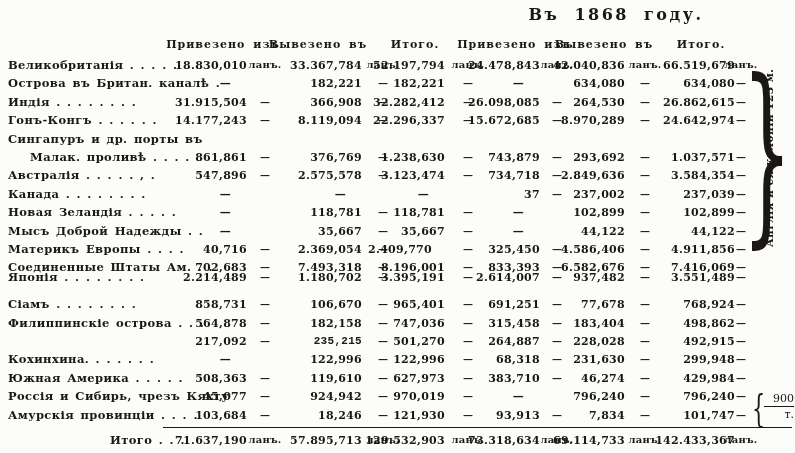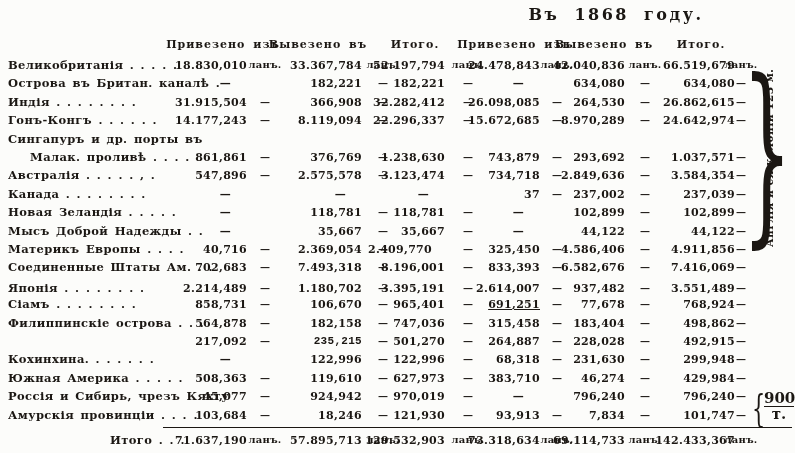--- a/index.html
+++ b/index.html
@@ -52,21 +52,21 @@
     font-size:10.5px;font-weight:bold;letter-spacing:0.5px;white-space:nowrap;
     transform:rotate(-90deg);transform-origin:left top;
   }
   #bottom-brace{
     position:absolute;left:752px;top:390px;width:14px;height:36px;
     font-size:38px;line-height:36px;
     transform:scaleX(0.55);transform-origin:left center;
   }
   #bottom-frac{
     position:absolute;left:764px;top:391px;width:30px;
-    font-size:15px;font-weight:bold;text-align:center;line-height:15px;
+    font-size:11px;font-weight:normal;text-align:right;line-height:15px;
   }
   #bottom-frac .num{border-bottom:1.4px solid #1b1713;display:block;}
   #bottom-frac .den{display:block;}
 </style>
 </head>
 <body>
 
 <div id="page">
 
   <div class="title" style="left:616px;">Въ 1868 году.</div>
@@ -231,21 +231,21 @@
         <span class="cell-unit" style="left: 383px;">—</span>
         <span class="cell-val" style="left: 445px;">8.196,001</span>
         <span class="cell-unit" style="left: 468px;">—</span>
         <span class="cell-val" style="left: 540px;">833,393</span>
         <span class="cell-unit" style="left: 557px;">—</span>
         <span class="cell-val" style="left: 625px;">6.582,676</span>
         <span class="cell-unit" style="left: 645px;">—</span>
         <span class="cell-val" style="left: 735px;">7.416,069</span>
         <span class="cell-unit" style="left: 741px;">—</span>
       </div>
-      <div class="row" style="top: 281px; padding-left: 20px;">
+      <div class="row" style="top: 270px; padding-left: 20px;">
         <span class="row-label" style="left: 8px;">Японія  .  .  .  .  .  .  .  .</span>
         <span class="cell-val" style="left: 247px;">2.214,489</span>
         <span class="cell-unit" style="left: 265px;">—</span>
         <span class="cell-val" style="left: 362px;">1.180,702</span>
         <span class="cell-unit" style="left: 383px;">—</span>
         <span class="cell-val" style="left: 445px;">3.395,191</span>
         <span class="cell-unit" style="left: 468px;">—</span>
         <span class="cell-val" style="left: 540px;">2.614,007</span>
         <span class="cell-unit" style="left: 557px;">—</span>
         <span class="cell-val" style="left: 625px;">937,482</span>
@@ -254,21 +254,21 @@
         <span class="cell-unit" style="left: 741px;">—</span>
       </div>
       <div class="row" style="top: 297.2px;">
         <span class="row-label" style="left: 8px;">Сіамъ   .  .  .  .  .  .  .  .</span>
         <span class="cell-val" style="left: 247px;">858,731</span>
         <span class="cell-unit" style="left: 265px;">—</span>
         <span class="cell-val" style="left: 362px;">106,670</span>
         <span class="cell-unit" style="left: 383px;">—</span>
         <span class="cell-val" style="left: 445px;">965,401</span>
         <span class="cell-unit" style="left: 468px;">—</span>
-        <span class="cell-val" style="left: 540px; text-decoration: underline;">691,251</span>
+        <span class="cell-val" style="left: 540px;">691,251</span>
         <span class="cell-unit" style="left: 557px;">—</span>
         <span class="cell-val" style="left: 625px;">77,678</span>
         <span class="cell-unit" style="left: 645px;">—</span>
         <span class="cell-val" style="left: 735px;">768,924</span>
         <span class="cell-unit" style="left: 741px;">—</span>
       </div>
       <div class="row" style="top: 315.6px;">
         <span class="row-label" style="left: 8px;">Филиппинскіе острова .  .  .</span>
         <span class="cell-val" style="left: 247px;">564,878</span>
         <span class="cell-unit" style="left: 265px;">—</span>

